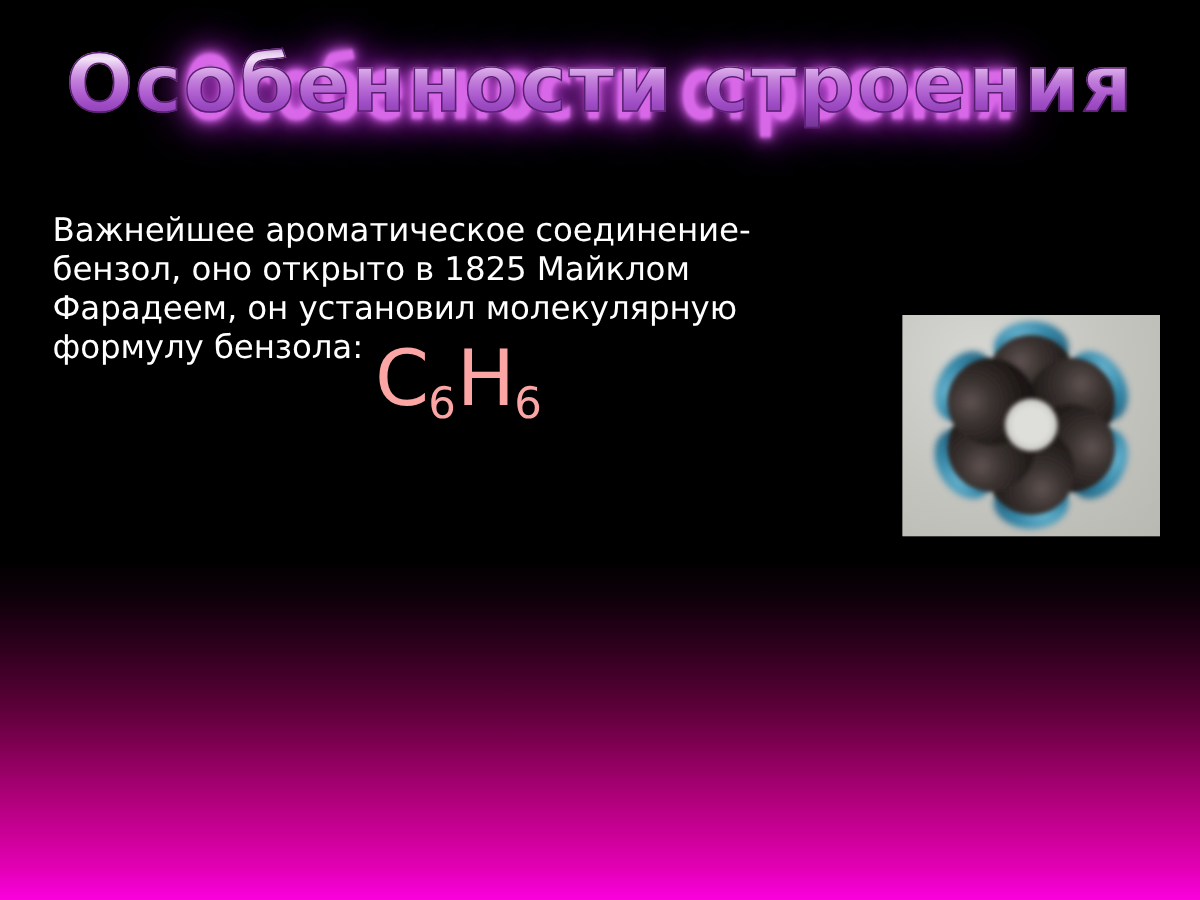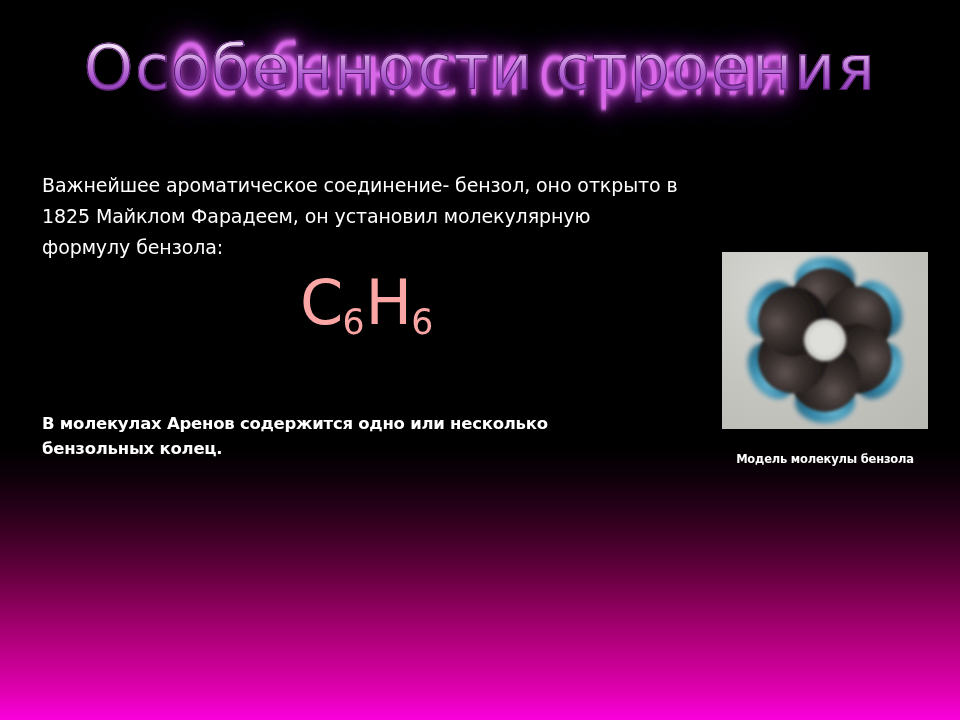--- a/index.html
+++ b/index.html
@@ -64,21 +64,21 @@
       0 0 6px #e070f0,
       0 0 14px #cf55e4,
       0 0 26px #a832c8,
       0 0 40px #7a1c98,
       0 0 60px #4d0f62;
     filter: blur(1px);
   }
   .title-text,
   .title-glow {
     font-family: "DejaVu Sans", sans-serif;
-    font-weight: 400;
+    font-weight: 700;
     font-size: 63px;
     letter-spacing: 1.5px;
     white-space: nowrap;
     transform: scaleX(0.78) scaleY(1.12);
     transform-origin: center top;
   }
   
   .title-text {
     position: relative;
     background: linear-gradient(to bottom,
@@ -102,21 +102,21 @@
   }
 
   
   .intro-text {
     position: absolute;
     left: 42px;
     top: 170px;
     width: 640px;
     color: #ffffff;
     font-family: "DejaVu Sans", sans-serif;
-    font-size: 19px;
+    font-size: 26px;
     line-height: 31px;
     letter-spacing: -0.1px;
     font-weight: 400;
   }
 
   
   .formula {
     position: absolute;
     left: 300px;
     top: 272px;
@@ -201,21 +201,20 @@
       <span class="title-text">Особенности  строения</span>
     </span>
   </div>
 
   <div class="intro-text">Важнейшее ароматическое соединение- бензол, оно открыто в 1825 Майклом Фарадеем, он установил молекулярную формулу бензола:</div>
 
   <div class="formula">
     <span>C</span><sub>6</sub><span>H</span><sub>6</sub>
   </div>
 
-  <div class="note-text">В молекулах Аренов содержится одно или несколько бензольных колец.</div>
 
   <div class="molecule-frame">
     <div class="paper"></div>
     <svg class="mol-svg" viewBox="0 0 206 177">
       <defs>
         <radialGradient id="cBall" cx="38%" cy="30%" r="78%">
           <stop offset="0%" stop-color="#5e5250"></stop>
           <stop offset="32%" stop-color="#3a3230"></stop>
           <stop offset="70%" stop-color="#221c1a"></stop>
           <stop offset="100%" stop-color="#120e0d"></stop>
@@ -279,15 +278,14 @@
         </g>
       </g>
 
       <g>
         <circle cx="103" cy="88" r="21" fill="#cfcfcb" filter="url(#soft)"></circle>
         <circle cx="103" cy="88" r="16" fill="#dedeDA" filter="url(#soft)"></circle>
       </g>
     </svg>
   </div>
 
-  <div class="caption">Модель молекулы бензола</div>
 
 </div>
 
 </body></html>

